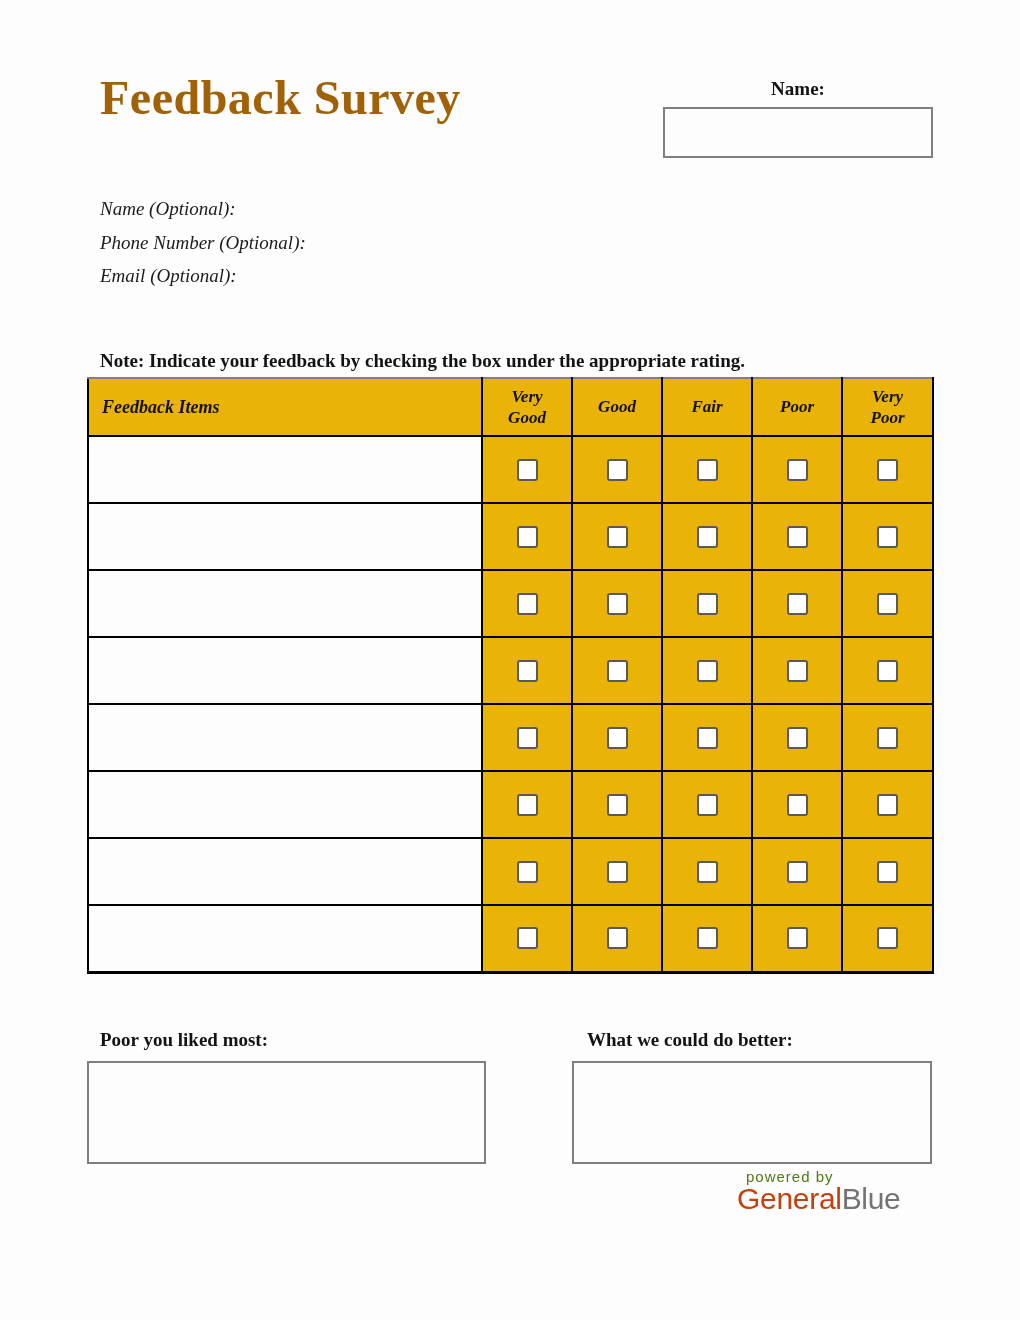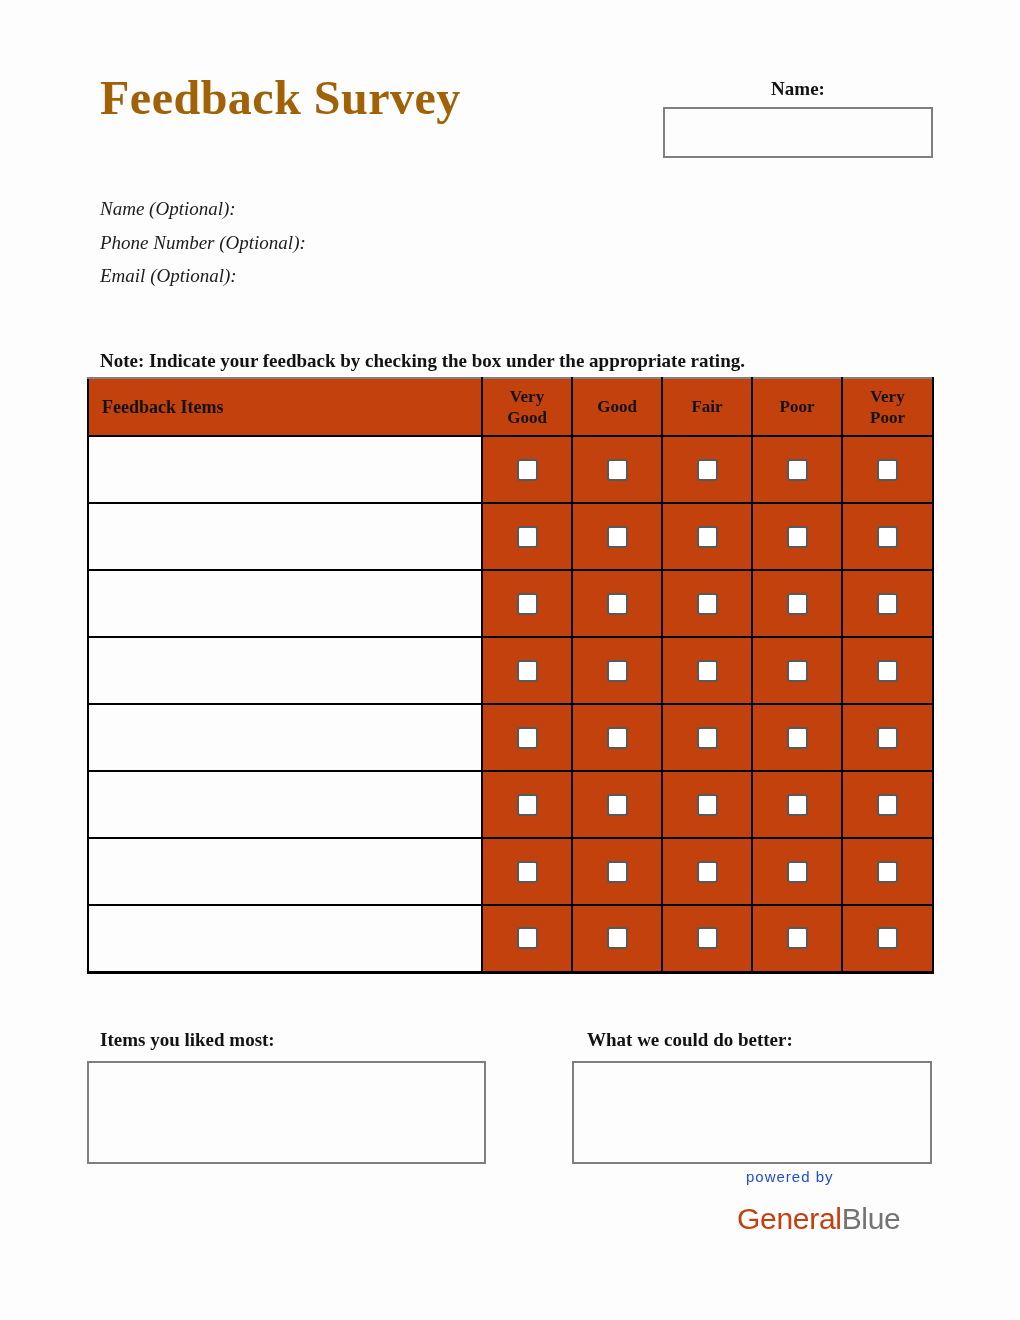--- a/index.html
+++ b/index.html
@@ -63,21 +63,22 @@
     font-weight: bold;
   }
 
   
   .survey-table {
     position: absolute;
     left: 87px; top: 377px;
     width: 845px;
     border-collapse: collapse;
     table-layout: fixed;
-    background: #c2410c;
+    background: #eab308;
+    font-style: italic;
   }
   .survey-table th, .survey-table td {
     border: 2px solid #000;
     padding: 0;
   }
   .survey-table { border-top: 2px solid #808080; }
   .survey-table thead th { border-top: 2px solid #808080; }
   .survey-table tbody tr:last-child td { border-bottom: 3px solid #000; }
   .survey-table thead th { height: 58px; font-size: 17px; font-weight: bold; }
   .item-header {
@@ -128,22 +129,22 @@
     position: absolute;
     left: 737px; top: 1169px;
     font-family: "Liberation Sans", "DejaVu Sans", sans-serif;
     line-height: 1;
   }
   .powered-by {
     display: block;
     padding-left: 9px;
     font-size: 15px;
     letter-spacing: 1px;
-    color: #1d4ed8;
-    margin-bottom: 20px;
+    color: #4d7c0f;
+    margin-bottom: 0;
   }
   .brand {
     font-size: 30px;
     letter-spacing: -0.3px;
   }
   .brand .general { color: #c2410c; }
   .brand .blue { }
 </style>
 </head>
 <body>
@@ -254,21 +255,21 @@
           <td class="item-cell"></td>
           <td class="rating-cell"><span class="checkbox"></span></td>
           <td class="rating-cell"><span class="checkbox"></span></td>
           <td class="rating-cell"><span class="checkbox"></span></td>
           <td class="rating-cell"><span class="checkbox"></span></td>
           <td class="rating-cell"><span class="checkbox"></span></td>
         </tr>
       </tbody>
   </table>
 
-  <div class="comment-label left">Items you liked most:</div>
+  <div class="comment-label left">Poor you liked most:</div>
   <div class="comment-label right">What we could do better:</div>
   <div class="comment-box left"></div>
   <div class="comment-box right"></div>
 
 
   <div class="logo-block">
     <span class="powered-by">powered by</span>
     <span class="brand">
       <span class="general">General</span><span class="blue" style="color: #737373;">Blue</span>
     </span>

